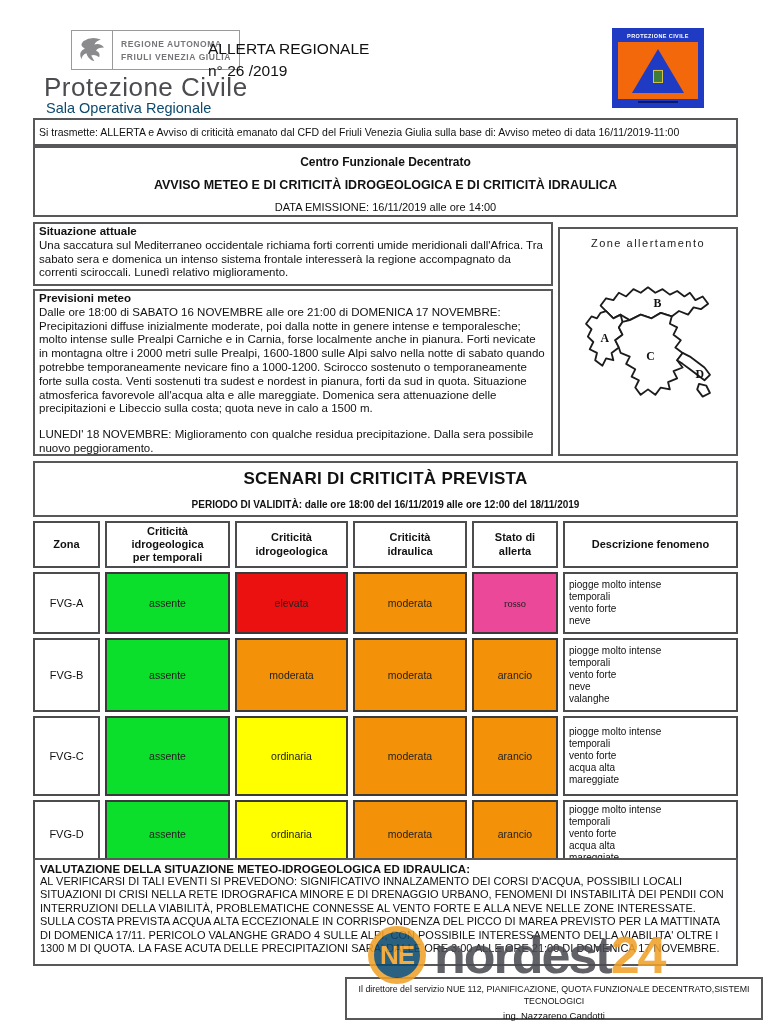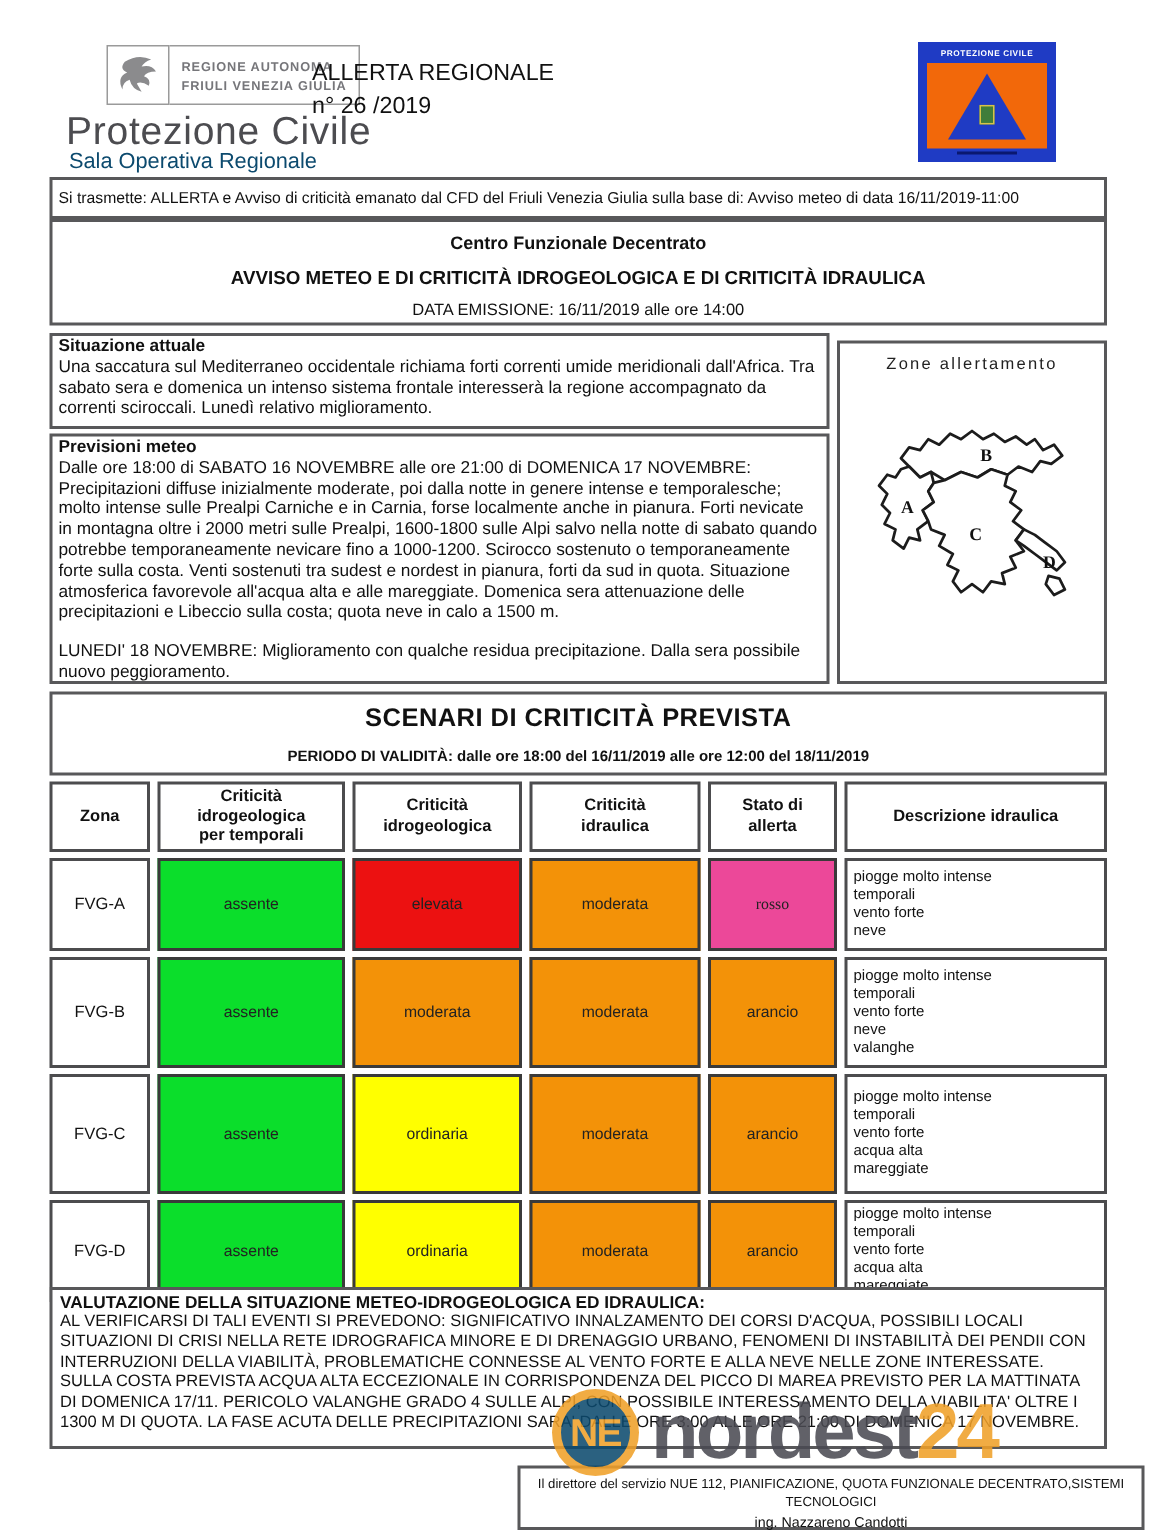--- a/index.html
+++ b/index.html
@@ -149,21 +149,21 @@
     <div class="cell hdr">Zona</div>
     <div class="cell hdr">Criticità
 idrogeologica
 per temporali</div>
     <div class="cell hdr">Criticità
 idrogeologica</div>
     <div class="cell hdr">Criticità
 idraulica</div>
     <div class="cell hdr">Stato di
 allerta</div>
-    <div class="cell hdr">Descrizione idraulica</div>
+    <div class="cell hdr">Descrizione fenomeno</div>
   </div>
 
   <div class="trow" style="height:62px">
     <div class="cell">FVG-A</div>
     <div class="cell colored" style="background-color: rgb(11, 222, 43);">assente</div>
     <div class="cell colored" style="background-color: rgb(236, 17, 17);">elevata</div>
     <div class="cell colored" style="background-color: rgb(243, 146, 8);">moderata</div>
     <div class="cell colored" style="background-color: #ec4899; font-family: Liberation Serif, serif;">rosso</div>
     <div class="cell desc">piogge molto intense
 temporali

